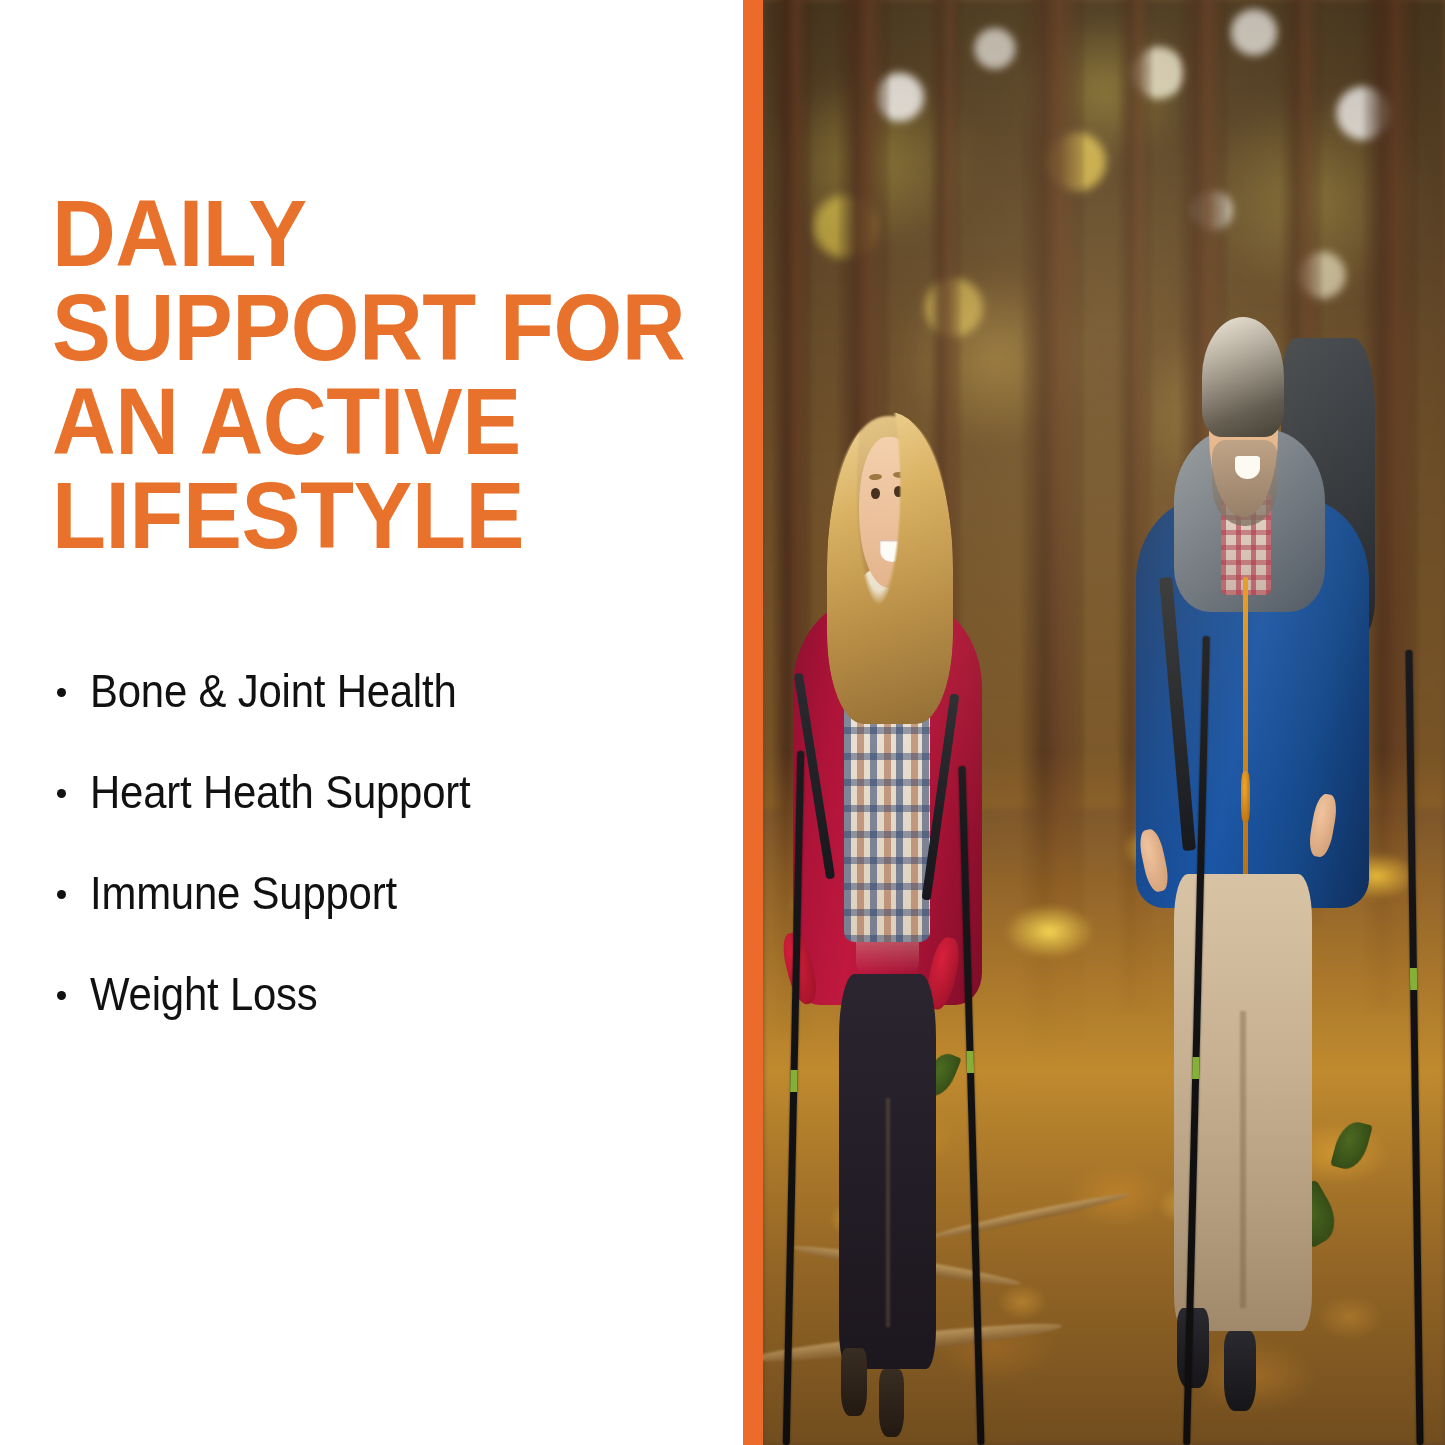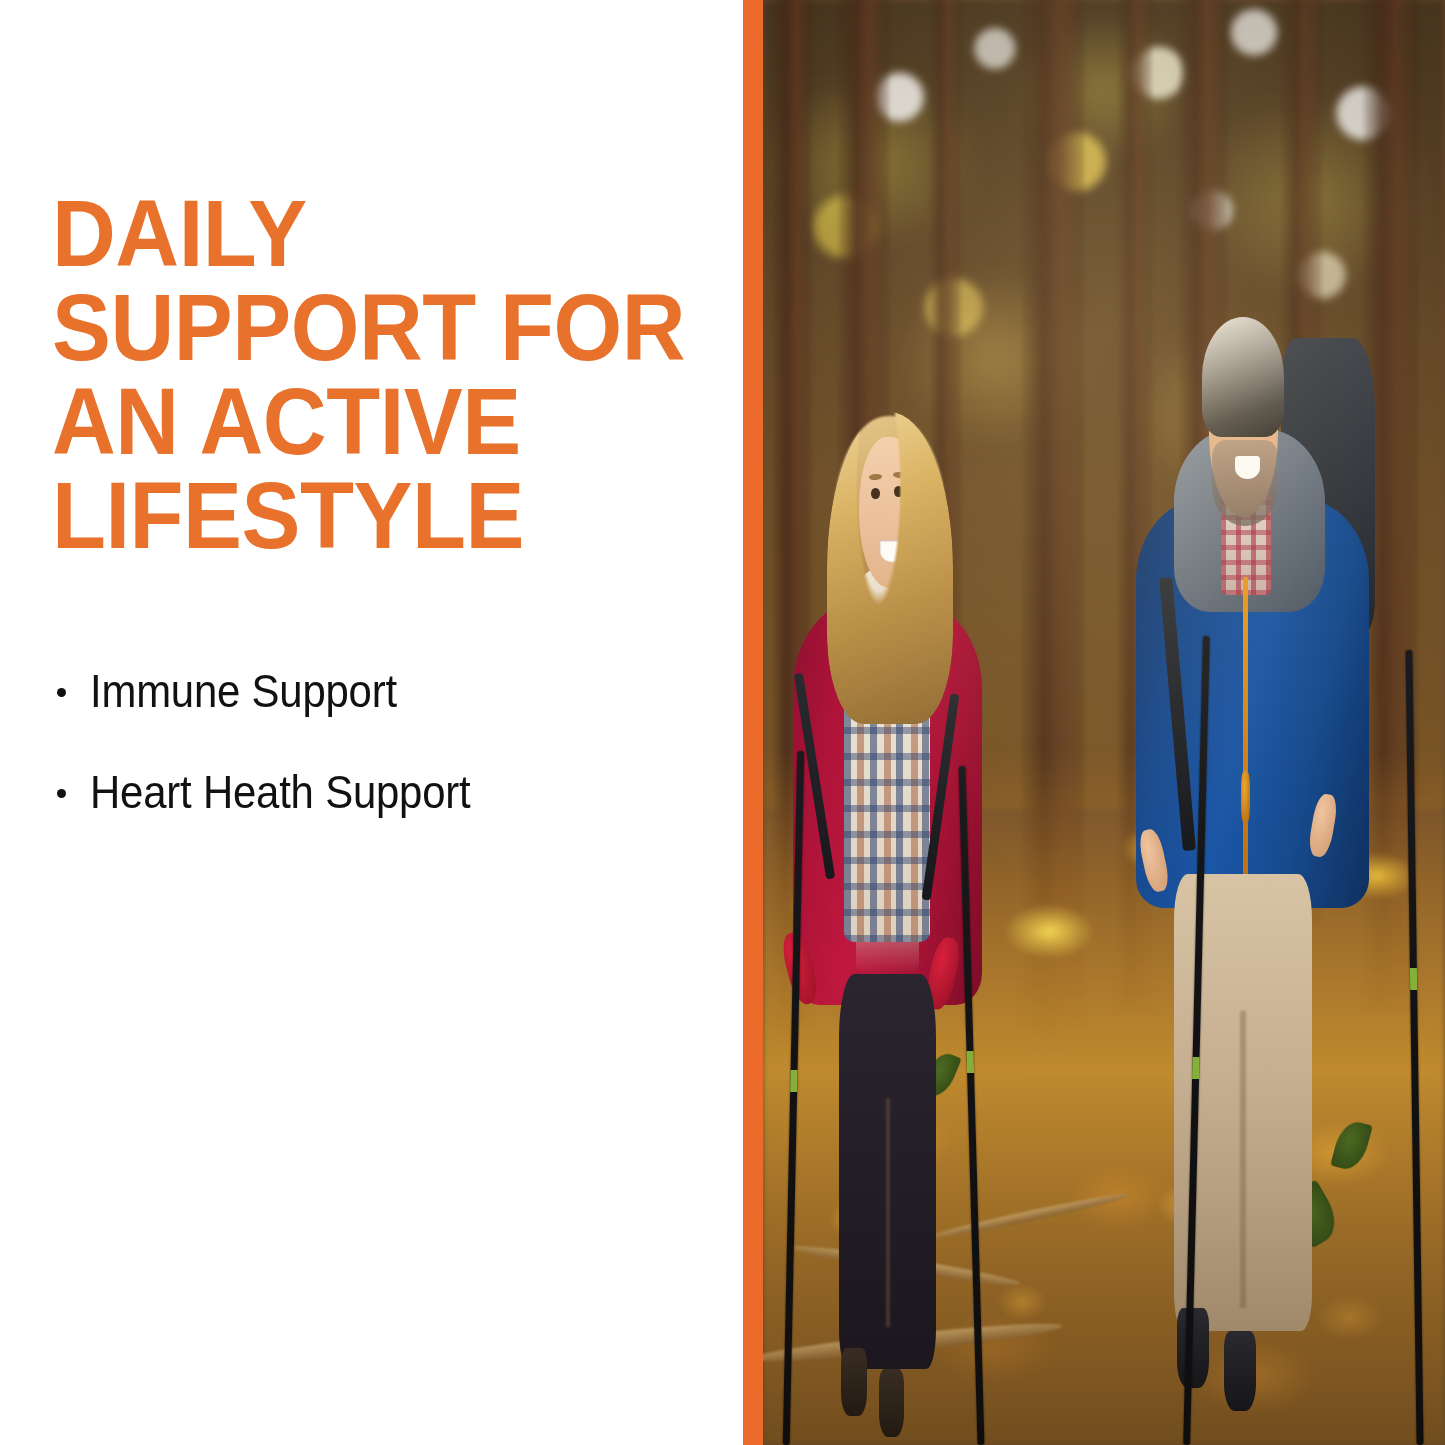--- a/index.html
+++ b/index.html
@@ -405,25 +405,33 @@
     <h1 class="headline">
       <span class="hl-line">DAILY</span>
       <span class="hl-line">SUPPORT FOR</span>
       <span class="hl-line">AN ACTIVE</span>
       <span class="hl-line">LIFESTYLE</span>
     </h1>
 
     <ul class="benefits">
       <li class="benefit-item">
         <span class="benefit-bullet"></span>
+        <span class="benefit-label">Bone &amp; Joint Health</span>
+      </li>
+      <li class="benefit-item">
+        <span class="benefit-bullet"></span>
+        <span class="benefit-label">Heart Heath Support</span>
+      </li>
+      <li class="benefit-item">
+        <span class="benefit-bullet"></span>
         <span class="benefit-label">Immune Support</span>
       </li>
       <li class="benefit-item">
         <span class="benefit-bullet"></span>
-        <span class="benefit-label">Heart Heath Support</span>
+        <span class="benefit-label">Weight Loss</span>
       </li>
     </ul>
 
   </div>
 
   <div class="divider-bar"></div>
 
   <div class="photo-panel">
     <div class="photo-stage">
 

